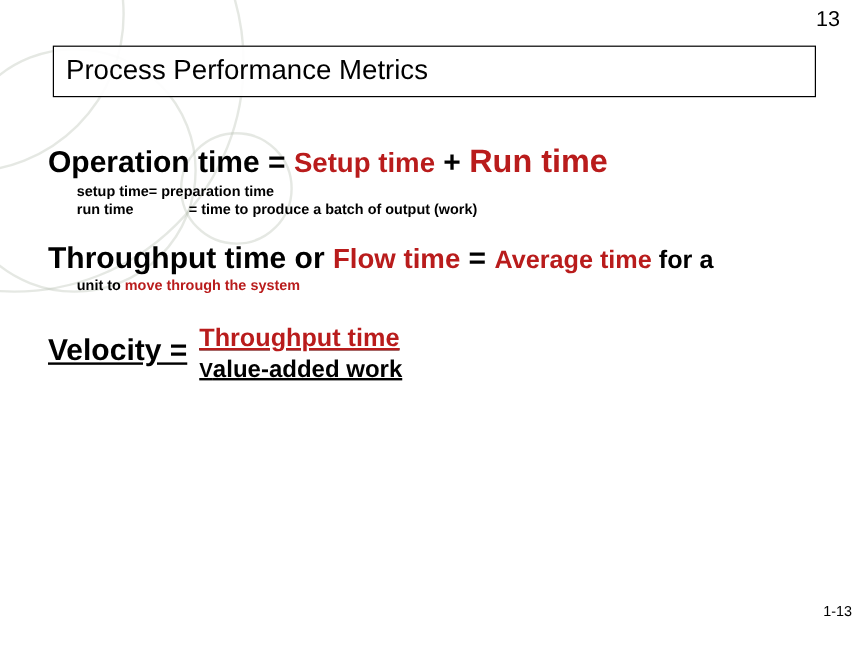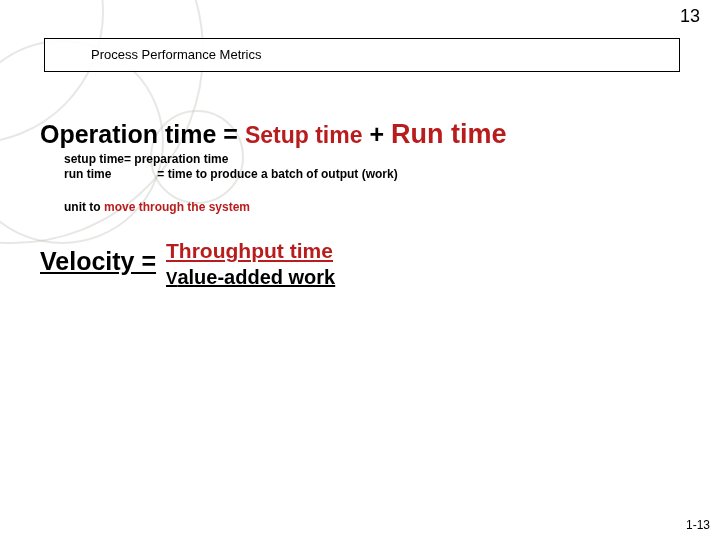--- a/index.html
+++ b/index.html
@@ -26,36 +26,35 @@
   .c4 { width: 90px;  height: 90px;  left: 150px;  top: 110px; }
 
   .page-number-top {
     position: absolute;
     top: 6px;
     right: 20px;
     font-size: 18px;
   }
   .page-number-bottom {
     position: absolute;
-    bottom: 8px;
+    bottom: 24px;
     right: 10px;
     font-size: 12px;
   }
   .title-box {
     position: absolute;
     left: 44px;
     top: 38px;
     width: 614px;
     border: 1px solid #000;
     padding: 6px 10px 8px 10px;
     background: rgba(255,255,255,0.9);
   }
   .title-box span {
-    font-size: 13px;
-    margin-left: 36px;
+    font-size: 23px;
   }
   .content {
     position: absolute;
     left: 40px;
     top: 118px;
     width: 650px;
   }
   .block {
     margin-bottom: 18px;
   }
@@ -110,20 +109,23 @@
     <div class="line-main">
       <span>Operation time = </span><span class="red sz23">Setup time</span><span> + </span><span class="red sz27">Run time</span>
     </div>
     <div class="sub">setup time= preparation time</div>
     <div class="sub">
       <span class="sub-indent-run">run time</span><span>   = time to produce a batch of output (work)</span>
     </div>
   </div>
 
   <div class="block">
+    <div class="line-main">
+      <span>Throughput time or </span><span class="red sz23">Flow time</span><span> = </span><span class="red sz21">Average time</span><span class="sz21"> for a</span>
+    </div>
     <div class="sub">
       <span>unit to </span><span class="red">move through the system</span>
     </div>
   </div>
 
 
   <div class="block">
     <div class="line-main" style="display:flex; align-items:center;text-decoration:underline;">
       <span>Velocity = </span>
       <span class="frac" style="margin-left:10px; margin-top:4px;">

